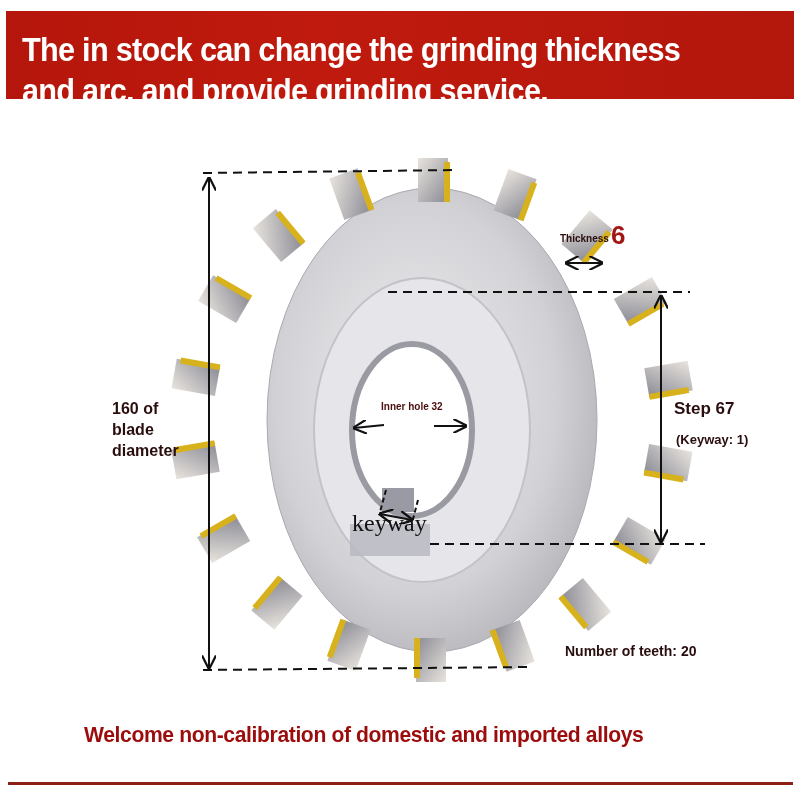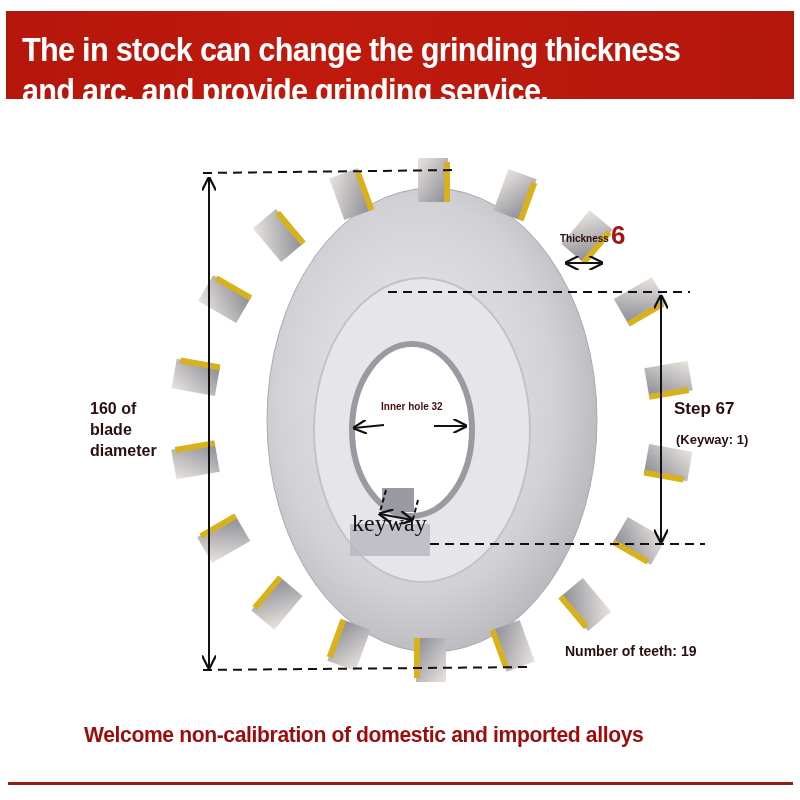--- a/index.html
+++ b/index.html
@@ -140,35 +140,35 @@
   <line x1="566" y1="263" x2="602" y2="263" stroke="#111" stroke-width="2" marker-start="url(#arrowEnd)" marker-end="url(#arrowEnd)"></line>
 
   <line x1="384" y1="425" x2="354" y2="428" stroke="#111" stroke-width="2" marker-end="url(#arrowEnd)"></line>
   <line x1="434" y1="426" x2="466" y2="426" stroke="#111" stroke-width="2" marker-end="url(#arrowEnd)"></line>
 
   <line x1="386" y1="490" x2="380" y2="512" stroke="#111" stroke-width="2" stroke-dasharray="5,3"></line>
   <line x1="418" y1="500" x2="412" y2="523" stroke="#111" stroke-width="2" stroke-dasharray="5,3"></line>
   <line x1="380" y1="514" x2="412" y2="520" stroke="#111" stroke-width="2" marker-start="url(#arrowEnd)" marker-end="url(#arrowEnd)"></line>
 </svg>
 
-<div class="label dark" style="left:90px; top:398px; font-size:16px; line-height:21px;">
+<div class="label dark" style="left:112px; top:398px; font-size:16px; line-height:21px;">
   <div>160 of</div>
   <div>blade</div>
   <div>diameter</div>
 </div>
 
 <div class="label dark" style="left:560px; top:233px; font-size:10px;">
   <span>Thickness</span>
 </div>
 <div class="label" style="left:611px; top:220px; font-size:26px; color:#a31515;">6</div>
 
 <div class="label maroon-lbl" style="left:381px; top:401px; font-size:10px;">Inner hole 32</div>
 
 <div class="label dark" style="left:674px; top:399px; font-size:17px;">Step 67</div>
 <div class="label dark" style="left:676px; top:432px; font-size:13px;">(Keyway: 1)</div>
 
 <div class="keyway-box"></div>
 <div class="keyway-text">keyway</div>
 
-<div class="label dark" style="left:565px; top:643px; font-size:14px;">Number of teeth: 19</div>
+<div class="label dark" style="left:565px; top:643px; font-size:14px;">Number of teeth: 20</div>
 
 <div class="footer-text">Welcome non-calibration of domestic and imported alloys</div>
 <div class="footer-rule"></div>
 
 </body></html>

